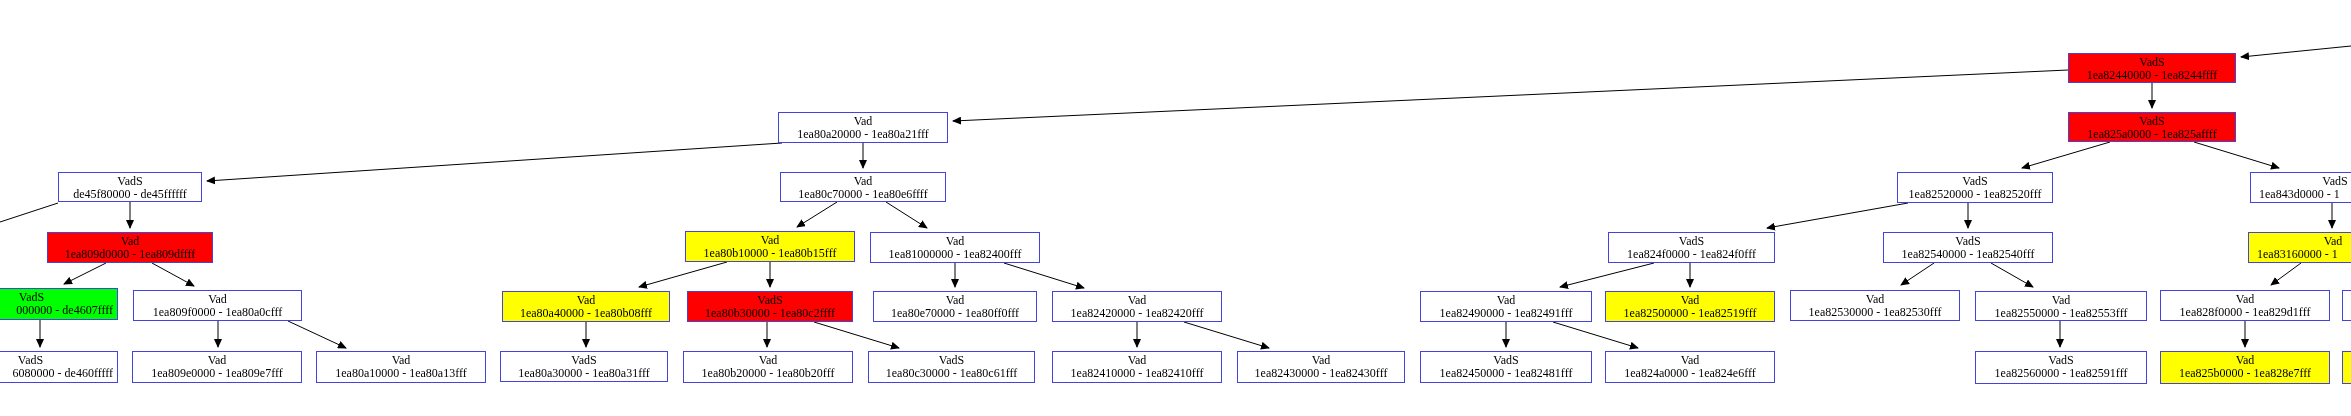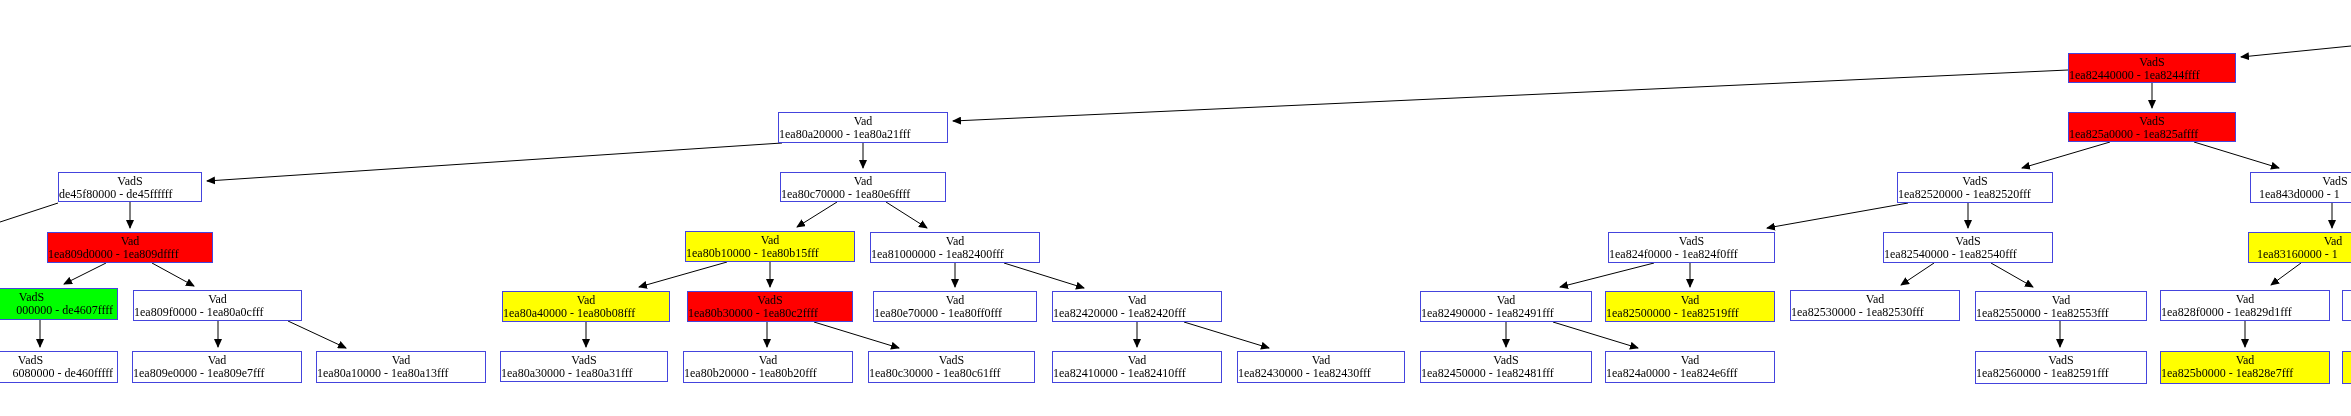--- a/index.html
+++ b/index.html
@@ -36,21 +36,21 @@
     color: #000000;
     white-space: nowrap;
     overflow: visible;
   }
   .vad-node .type-label {
     display: block;
     text-align: center;
   }
   .vad-node .range-label {
     display: block;
-    text-align: left;
+    text-align: center;
   }
   .vad-node.clip-left .range-label {
     text-align: right;
     padding-right: 4px;
   }
   .vad-node.clip-right .range-label {
     text-align: left;
     padding-left: 8px;
   }
 </style>

